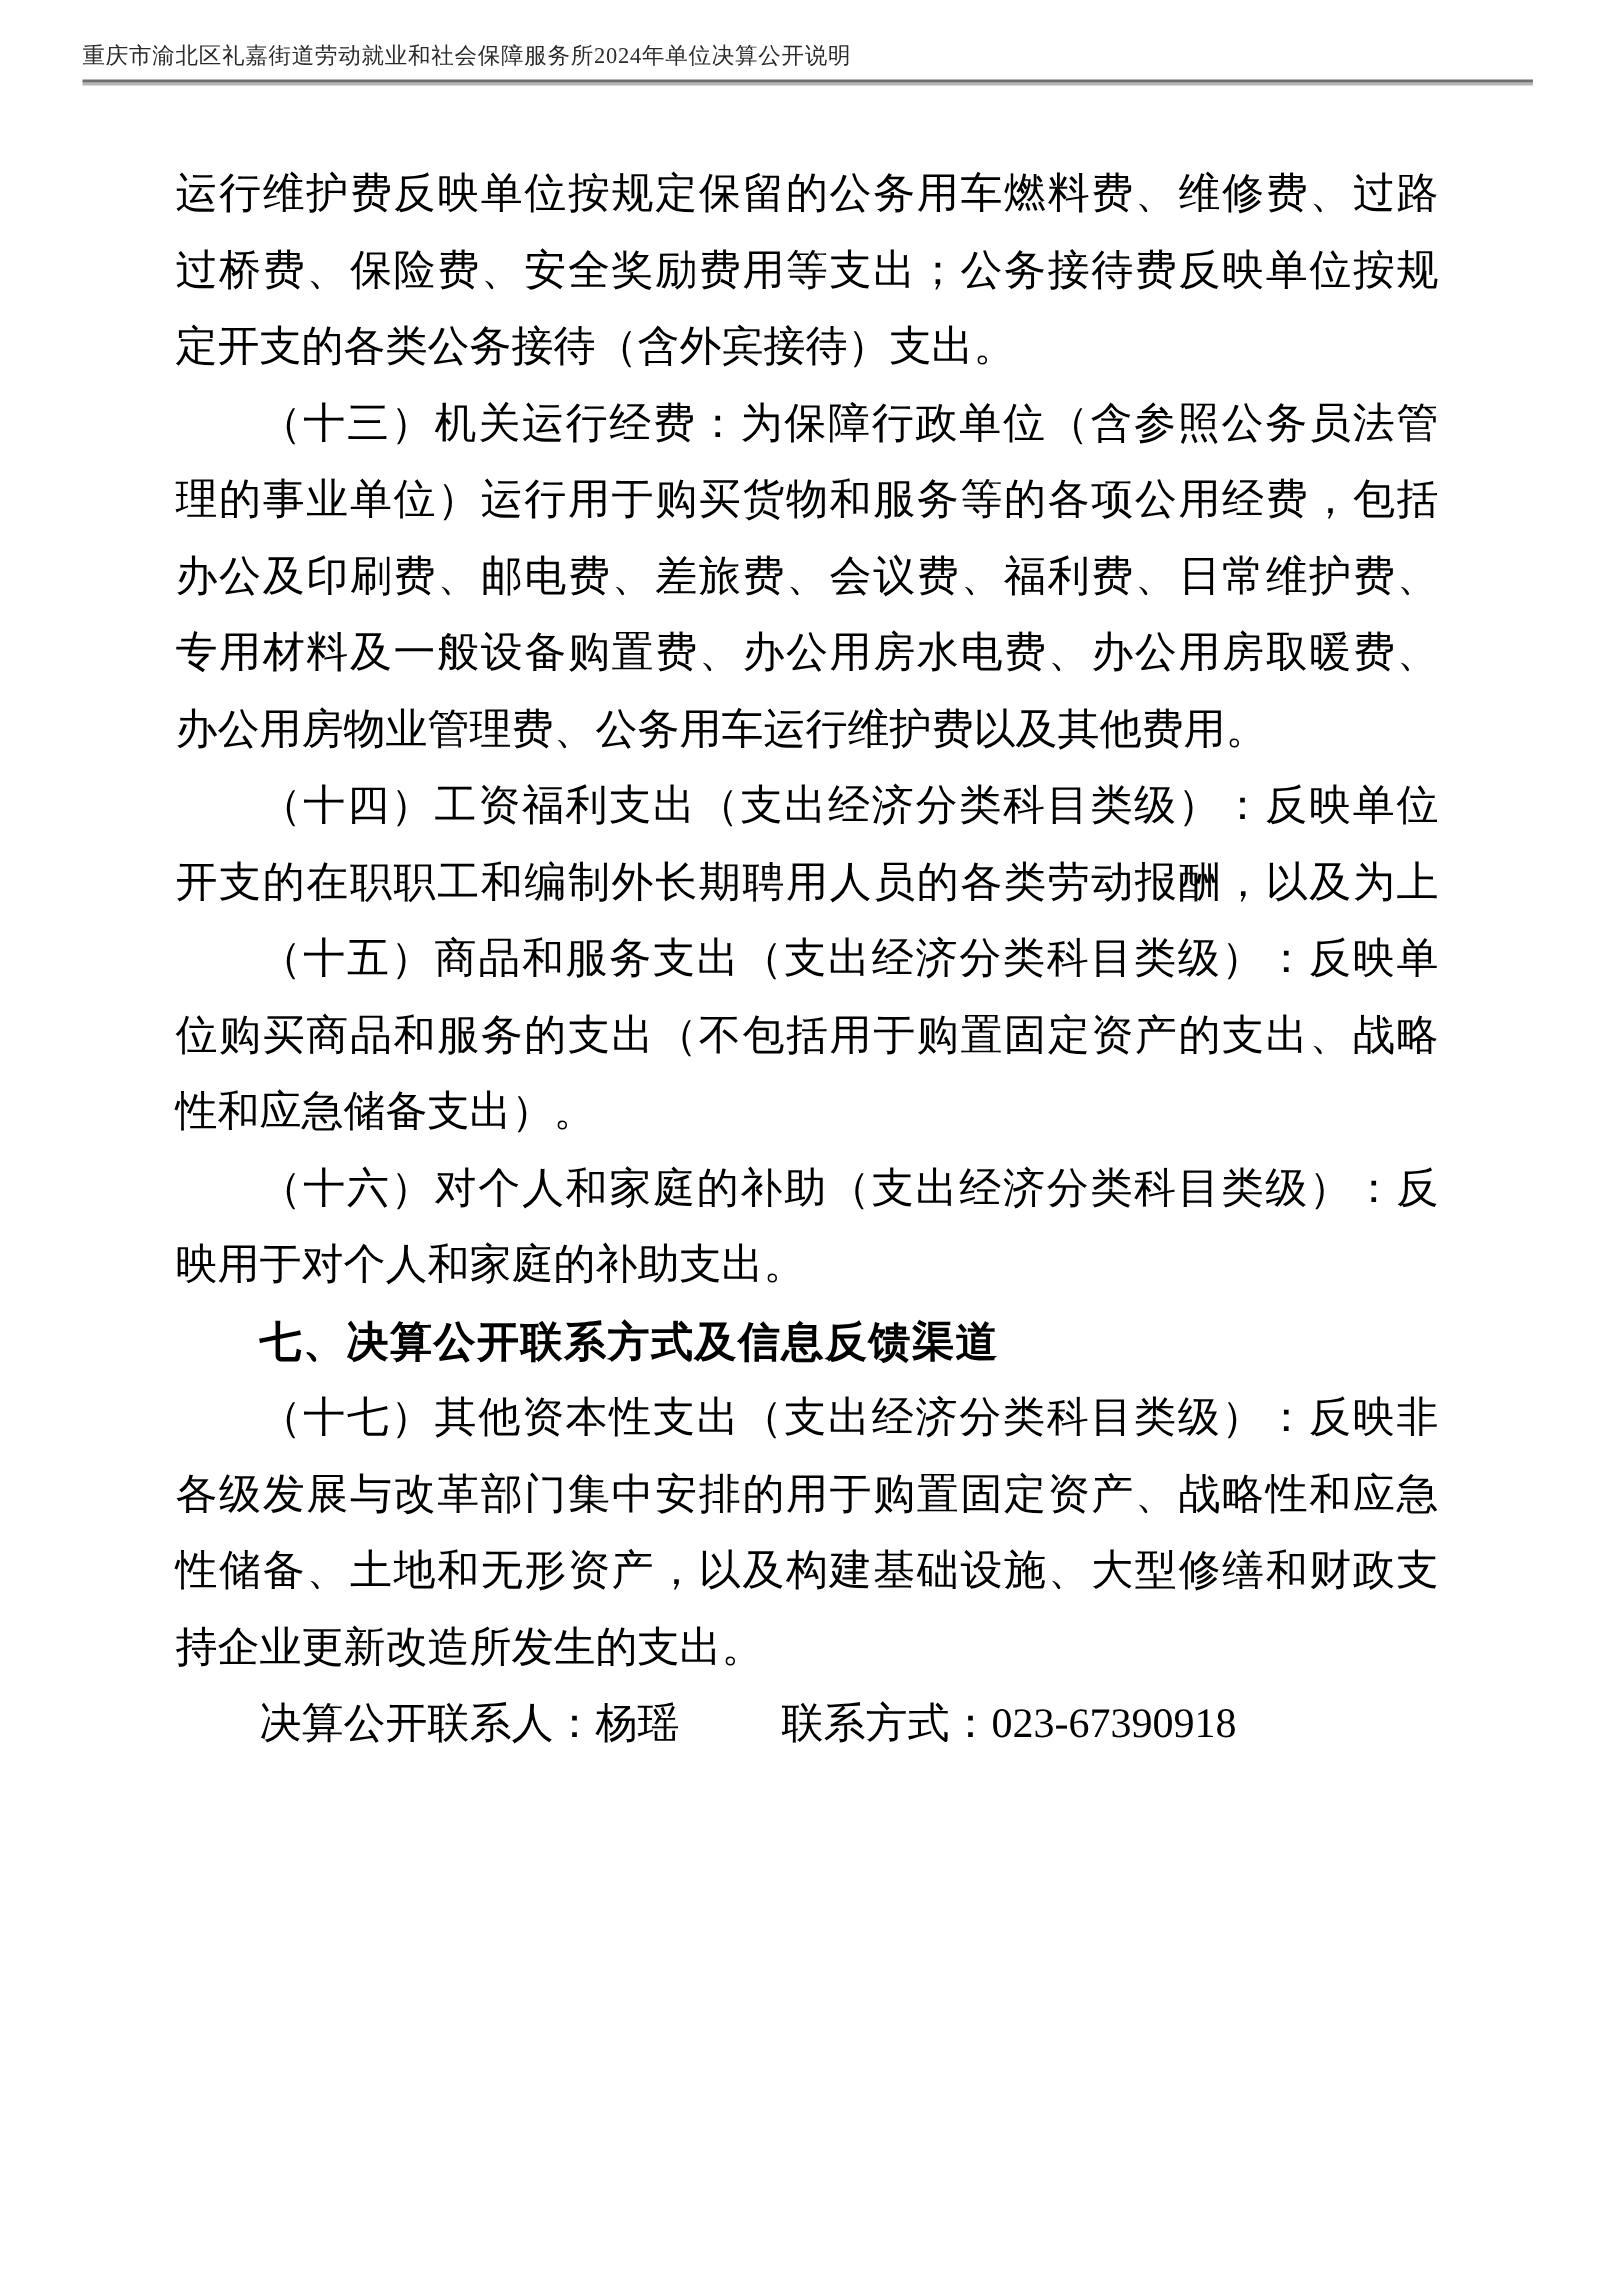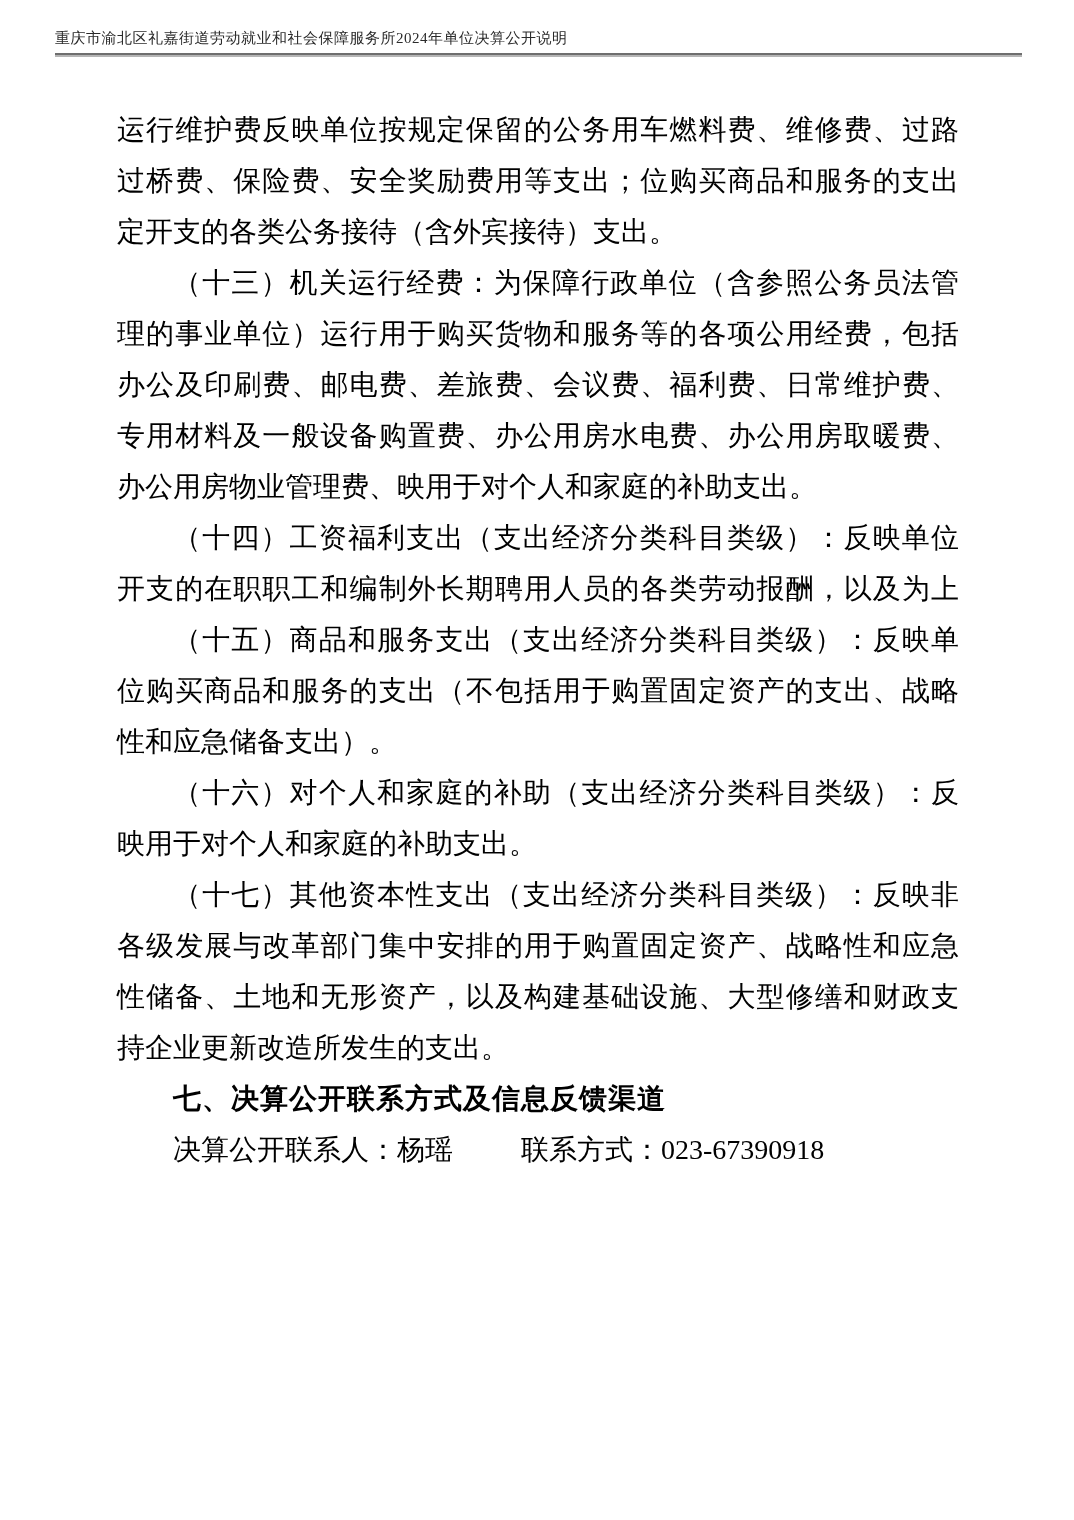--- a/index.html
+++ b/index.html
@@ -85,51 +85,51 @@
 <div class="page">
 
   <div class="running-header">
     <div class="header-text">重庆市渝北区礼嘉街道劳动就业和社会保障服务所2024年单位决算公开说明</div>
     <div class="header-rule"></div>
   </div>
 
   <div class="doc-body" id="doc-body">
       <div class="para body">
         <div class="line">运行维护费反映单位按规定保留的公务用车燃料费、维修费、过路</div>
-        <div class="line">过桥费、保险费、安全奖励费用等支出；位购买商品和服务的支出</div>
+        <div class="line">过桥费、保险费、安全奖励费用等支出；公务接待费反映单位按规</div>
         <div class="line last">定开支的各类公务接待（含外宾接待）支出。</div>
       </div>
       <div class="para body">
         <div class="line indent">（十三）机关运行经费：为保障行政单位（含参照公务员法管</div>
         <div class="line">理的事业单位）运行用于购买货物和服务等的各项公用经费，包括</div>
         <div class="line">办公及印刷费、邮电费、差旅费、会议费、福利费、日常维护费、</div>
         <div class="line">专用材料及一般设备购置费、办公用房水电费、办公用房取暖费、</div>
-        <div class="line last">办公用房物业管理费、映用于对个人和家庭的补助支出。</div>
+        <div class="line last">办公用房物业管理费、公务用车运行维护费以及其他费用。</div>
       </div>
       <div class="para body">
         <div class="line indent">（十四）工资福利支出（支出经济分类科目类级）：反映单位</div>
         <div class="line">开支的在职职工和编制外长期聘用人员的各类劳动报酬，以及为上</div>
       </div>
       <div class="para body">
         <div class="line indent">（十五）商品和服务支出（支出经济分类科目类级）：反映单</div>
         <div class="line">位购买商品和服务的支出（不包括用于购置固定资产的支出、战略</div>
         <div class="line last">性和应急储备支出）。</div>
       </div>
       <div class="para body">
         <div class="line indent">（十六）对个人和家庭的补助（支出经济分类科目类级）：反</div>
         <div class="line last">映用于对个人和家庭的补助支出。</div>
       </div>
+      <div class="para heading">
+        <div class="line last indent">七、决算公开联系方式及信息反馈渠道</div>
+      </div>
       <div class="para body">
         <div class="line indent">（十七）其他资本性支出（支出经济分类科目类级）：反映非</div>
         <div class="line">各级发展与改革部门集中安排的用于购置固定资产、战略性和应急</div>
         <div class="line">性储备、土地和无形资产，以及构建基础设施、大型修缮和财政支</div>
         <div class="line last">持企业更新改造所发生的支出。</div>
-      </div>
-      <div class="para heading">
-        <div class="line last indent">七、决算公开联系方式及信息反馈渠道</div>
       </div>
       <div class="para contact"><span class="contact-person">决算公开联系人：杨瑶</span><span class="contact-phone">联系方式：023-67390918</span></div>
     </div>
 
   <div class="page-footer">
     <span>-6-</span>
   </div>
 
 </div>
 

